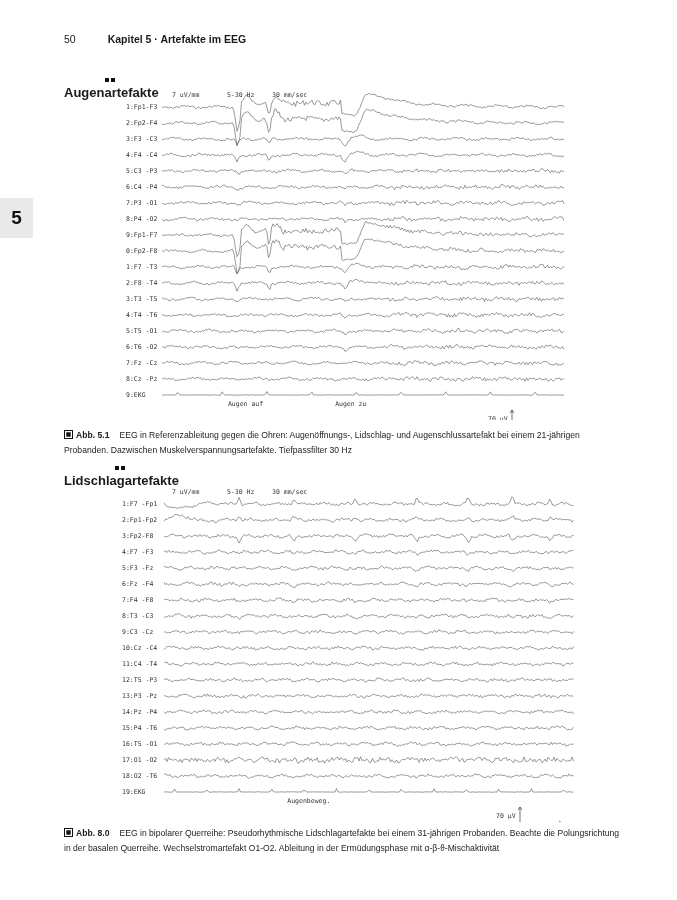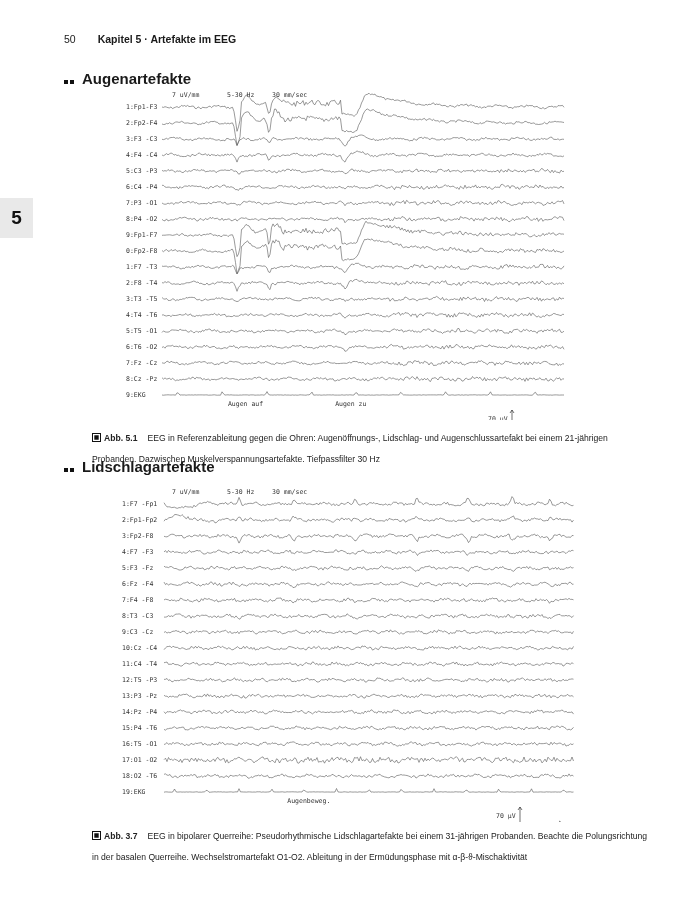--- a/index.html
+++ b/index.html
@@ -1,24 +1,24 @@
 <!DOCTYPE html>
 <html><head>
 <meta charset="utf-8">
 <style>
   html,body{margin:0;padding:0;background:#fff;}
   body{width:677px;height:900px;position:relative;overflow:hidden;font-family:"Liberation Sans",sans-serif;color:#1a1a1a;}
-  .header{position:absolute;top:33px;left:64px;font-size:10.5px;display:flex;gap:22px;}
+  .header{position:absolute;top:33px;left:64px;font-size:10.5px;display:flex;gap:32px;}
   .header .chap{font-weight:bold;}
   .tab{position:absolute;left:0;top:198px;width:33px;height:40px;background:#e9e9e9;display:flex;align-items:center;justify-content:center;font-weight:bold;font-size:19px;color:#111;}
-  .section{position:absolute;left:64px;font-size:15px;font-weight:bold;display:flex;align-items:center;gap:6px;}
+  .section{position:absolute;left:64px;font-size:13px;font-weight:bold;display:flex;align-items:center;flex-direction:column;}
   .section .sq{display:inline-block;width:4px;height:4px;background:#111;margin-right:2px;}
   .fig{position:absolute;left:112px;}
   .fig svg{display:block;}
-  .caption{position:absolute;left:64px;width:560px;font-size:8.6px;line-height:21px;color:#222;margin-left:28px;}
+  .caption{position:absolute;left:64px;width:560px;font-size:8.6px;line-height:15px;color:#222;}
   .caption .abb{font-weight:bold;}
   .caption .box{display:inline-block;width:7px;height:7px;border:1.5px solid #111;background:#111;box-shadow:inset 0 0 0 1.3px #fff;vertical-align:-1px;margin-right:3px;}
   .caption .sp{display:inline-block;width:10px;}
   svg text{font-family:"DejaVu Sans Mono",monospace;fill:#333;}
 </style>
 </head>
 <body>
 
 <div class="header">
   <span>50</span>
@@ -142,14 +142,14 @@
       <line x1="408" y1="321" x2="408" y2="337" stroke="#333" stroke-width="0.7"></line>
       <line x1="408" y1="337" x2="450" y2="337" stroke="#333" stroke-width="0.7"></line>
       <path d="M406,324L408,321L410,324" fill="none" stroke="#333" stroke-width="0.7"></path>
       <path d="M447,335L450,337L447,339" fill="none" stroke="#333" stroke-width="0.7"></path>
       <text x="384" y="332" font-size="6.5" font-family="Liberation Sans, sans-serif">70 µV</text>
       <text x="418" y="346" font-size="6.5" font-family="Liberation Sans, sans-serif">1 sec</text>
     </svg>
 </div>
 
 <div class="caption" style="top:826px;">
-  <span class="box"></span><span class="abb">Abb. 3.7</span><span class="sp"></span><span>EEG in bipolarer Querreihe: Pseudorhythmische Lidschlagartefakte bei einem 31-jährigen Probanden. Beachte die Polungsrichtung in der basalen Querreihe. Wechselstromartefakt O1-O2. Ableitung in der Ermüdungsphase mit α-β-ϑ-Mischaktivität</span>
+  <span class="box"></span><span class="abb">Abb. 8.0</span><span class="sp"></span><span>EEG in bipolarer Querreihe: Pseudorhythmische Lidschlagartefakte bei einem 31-jährigen Probanden. Beachte die Polungsrichtung in der basalen Querreihe. Wechselstromartefakt O1-O2. Ableitung in der Ermüdungsphase mit α-β-ϑ-Mischaktivität</span>
 </div>
 
 </body></html>

